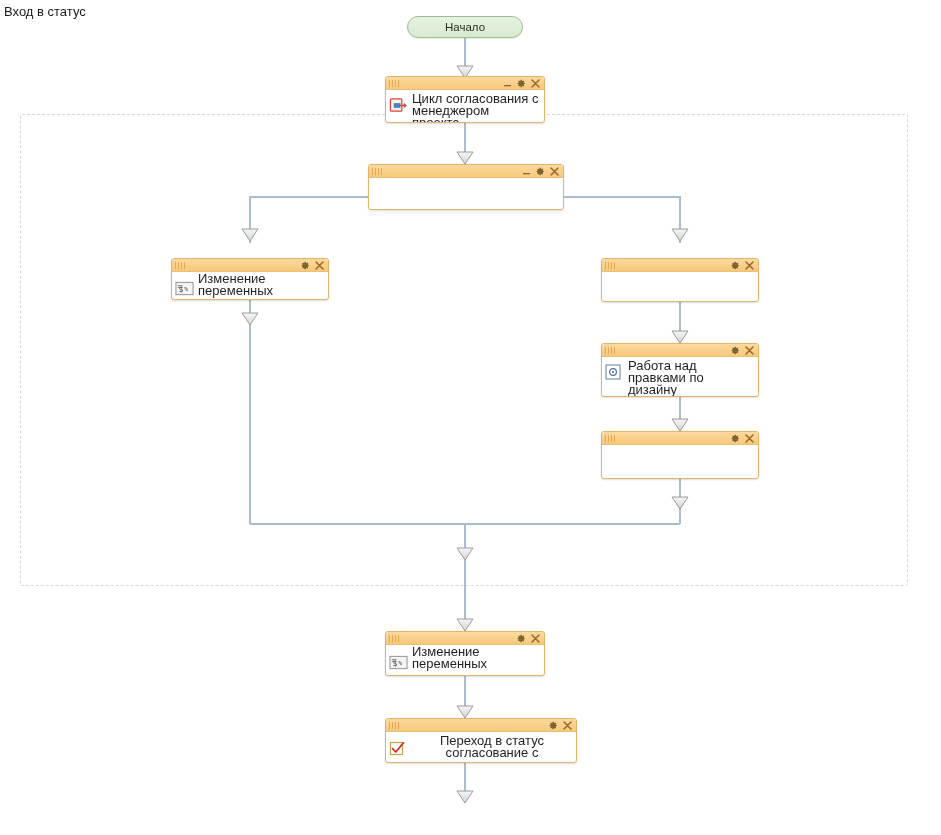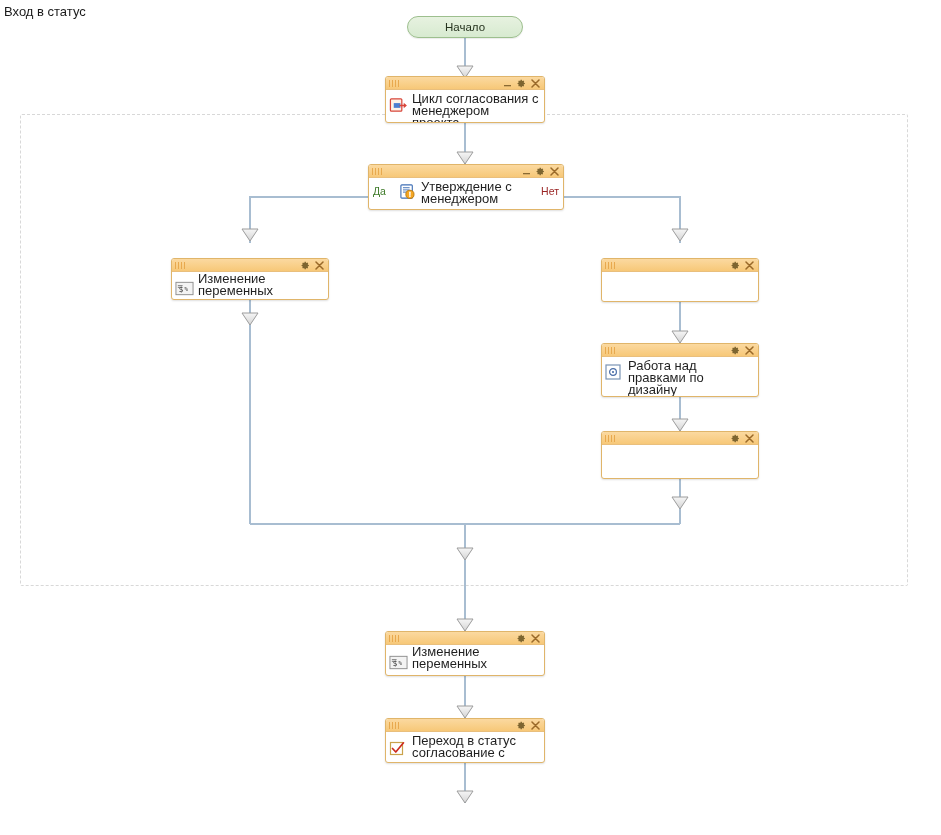--- a/index.html
+++ b/index.html
@@ -171,34 +171,20 @@
             <path d="M21 13.6v-3.2l-2.4-.4a6.9 6.9 0 0 0-.7-1.7l1.4-2-2.3-2.3-2 1.4a6.9 6.9 0 0 0-1.7-.7L12.8 2.3H9.6L9.2 4.7a6.9 6.9 0 0 0-1.7.7l-2-1.4L3.2 6.3l1.4 2a6.9 6.9 0 0 0-.7 1.7l-2.4.4v3.2l2.4.4c.16.6.4 1.17.7 1.7l-1.4 2 2.3 2.3 2-1.4c.53.3 1.1.54 1.7.7l.4 2.4h3.2l.4-2.4c.6-.16 1.17-.4 1.7-.7l2 1.4 2.3-2.3-1.4-2c.3-.53.54-1.1.7-1.7l2.4-.4z"></path>
           </svg>
         </span>
         <span class="hbtn">
           <svg width="9" height="9" viewBox="0 0 9 9">
               <path d="M1 1 L8 8 M8 1 L1 8" stroke="#9a6a2a" stroke-width="1.5" stroke-linecap="round"></path>
             </svg>
         </span>
       </span>
     </div>
-    <div class="card-body">
-      <span class="branch-label branch-yes">Да</span>
-      <span class="branch-label branch-no">Нет</span>
-      <span class="node-icon">
-        <svg width="19" height="18" viewBox="0 0 20 18">
-          <rect x="2" y="1.5" width="12" height="14" rx="1" fill="#ffffff" stroke="#3f6fb5" stroke-width="1.2"></rect>
-          <path d="M4.2 4.5h7M4.2 6.8h7M4.2 9.1h5" stroke="#3f6fb5" stroke-width="1"></path>
-          <circle cx="11.5" cy="11.5" r="4.3" fill="#f5a623" stroke="#b97a11" stroke-width="1"></circle>
-          <path d="M11.5 9.2v3.2" stroke="#ffffff" stroke-width="1.5" stroke-linecap="round"></path>
-          <circle cx="11.5" cy="13.8" r=".8" fill="#ffffff"></circle>
-        </svg>
-      </span>
-      <div class="card-title">Утверждение с менеджером</div>
-    </div>
   </div>
 
   <div class="card" style="left:171px;top:258px;width:158px;height:42px;">
     <div class="card-head">
       <span class="grip"></span>
       <span class="head-spacer"></span>
       <span class="head-btns">
         <span class="hbtn">
           <svg width="9" height="9" viewBox="0 0 24 24" fill="#7d6530">
             <path d="M12 8.5a3.5 3.5 0 1 0 0 7 3.5 3.5 0 0 0 0-7zm0 5.2a1.7 1.7 0 1 1 0-3.4 1.7 1.7 0 0 1 0 3.4z"></path>
@@ -319,21 +305,21 @@
           <rect x="1" y="1" width="18" height="13" fill="#f3f3f3" stroke="#8d8d8d" stroke-width="1"></rect>
           <text x="4" y="11" font-family="DejaVu Sans Mono, monospace" font-size="8" fill="#2b2b2b">$</text>
           <text x="10" y="10" font-family="DejaVu Sans Mono, monospace" font-size="6" fill="#2b2b2b">%</text>
           <path d="M3 4.5h5M3 6.3h4" stroke="#5a5a5a" stroke-width=".8"></path>
         </svg>
       </span>
       <div class="card-title">Изменение переменных</div>
     </div>
   </div>
 
-  <div class="card" style="left:385px;top:718px;width:160px;height:45px;">
+  <div class="card" style="left:385px;top:718px;width:192px;height:45px;text-align:center;">
     <div class="card-head">
       <span class="grip"></span>
       <span class="head-spacer"></span>
       <span class="head-btns">
         <span class="hbtn">
           <svg width="9" height="9" viewBox="0 0 24 24" fill="#7d6530">
             <path d="M12 8.5a3.5 3.5 0 1 0 0 7 3.5 3.5 0 0 0 0-7zm0 5.2a1.7 1.7 0 1 1 0-3.4 1.7 1.7 0 0 1 0 3.4z"></path>
             <path d="M21 13.6v-3.2l-2.4-.4a6.9 6.9 0 0 0-.7-1.7l1.4-2-2.3-2.3-2 1.4a6.9 6.9 0 0 0-1.7-.7L12.8 2.3H9.6L9.2 4.7a6.9 6.9 0 0 0-1.7.7l-2-1.4L3.2 6.3l1.4 2a6.9 6.9 0 0 0-.7 1.7l-2.4.4v3.2l2.4.4c.16.6.4 1.17.7 1.7l-1.4 2 2.3 2.3 2-1.4c.53.3 1.1.54 1.7.7l.4 2.4h3.2l.4-2.4c.6-.16 1.17-.4 1.7-.7l2 1.4 2.3-2.3-1.4-2c.3-.53.54-1.1.7-1.7l2.4-.4z"></path>
           </svg>
         </span>

